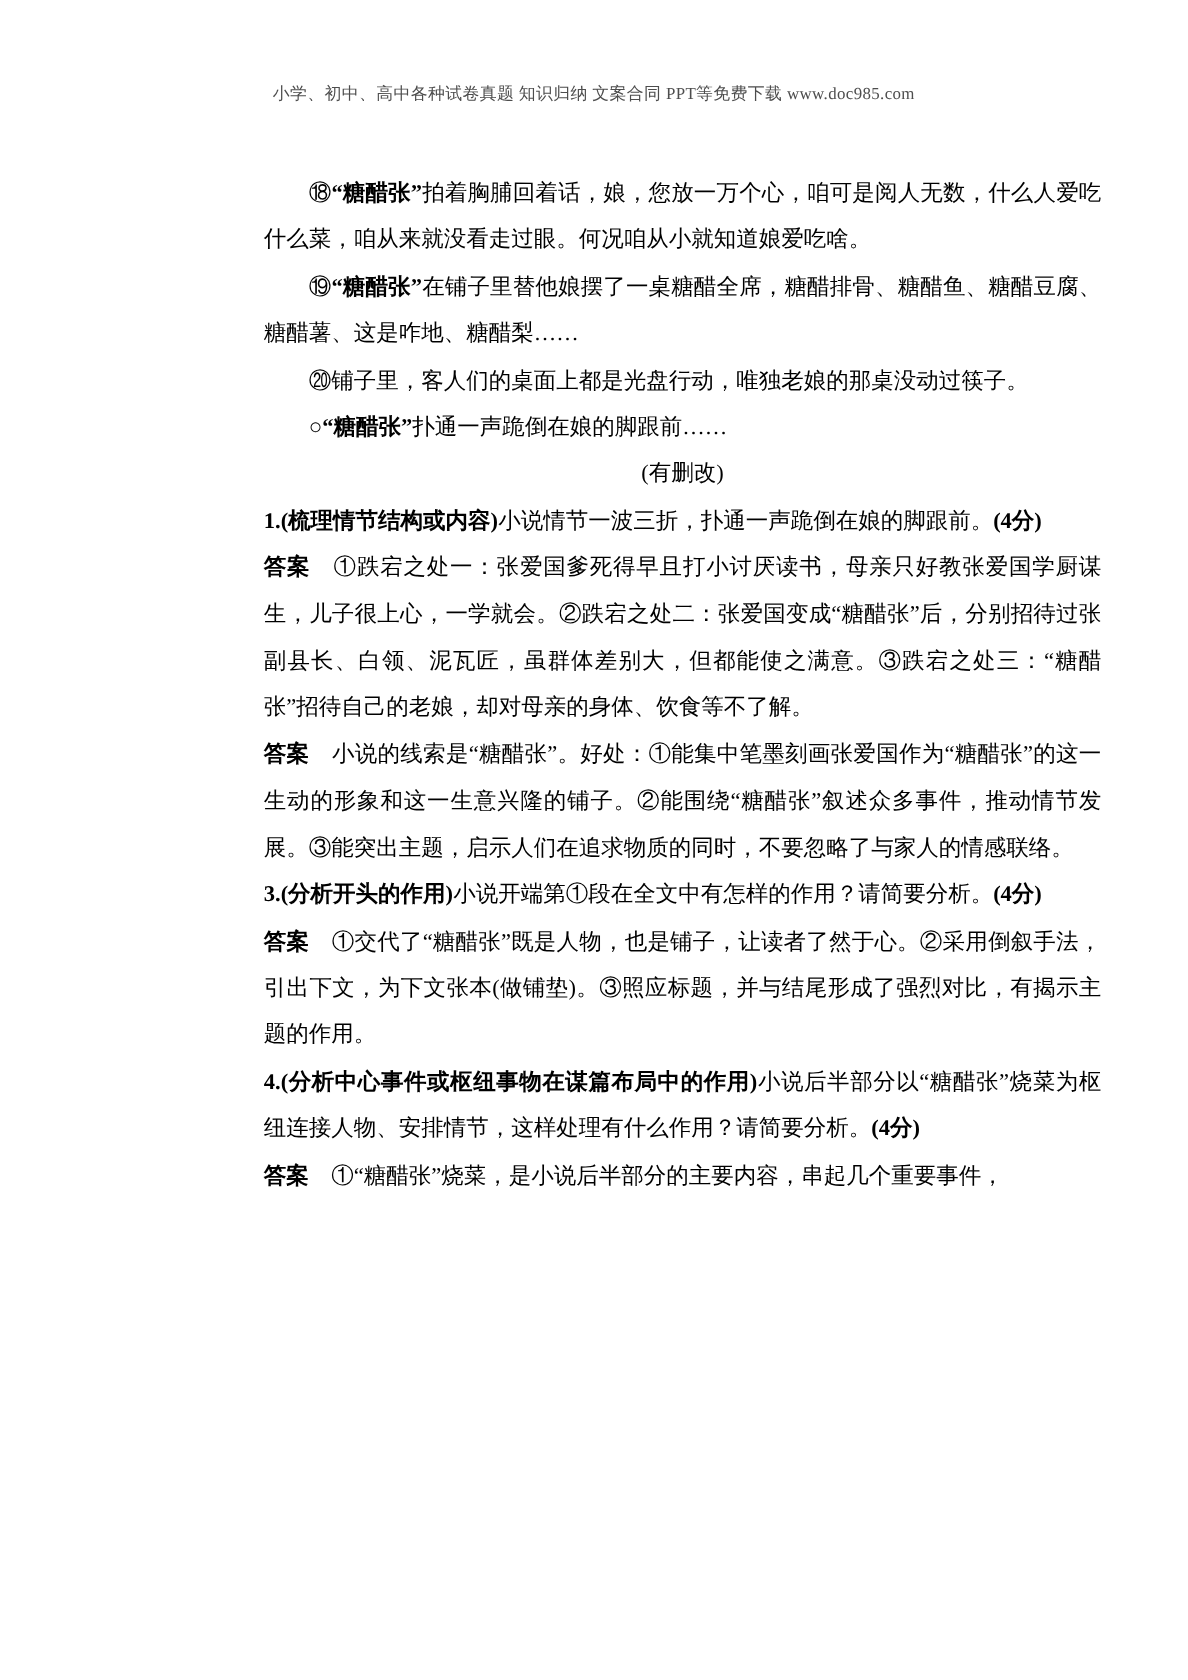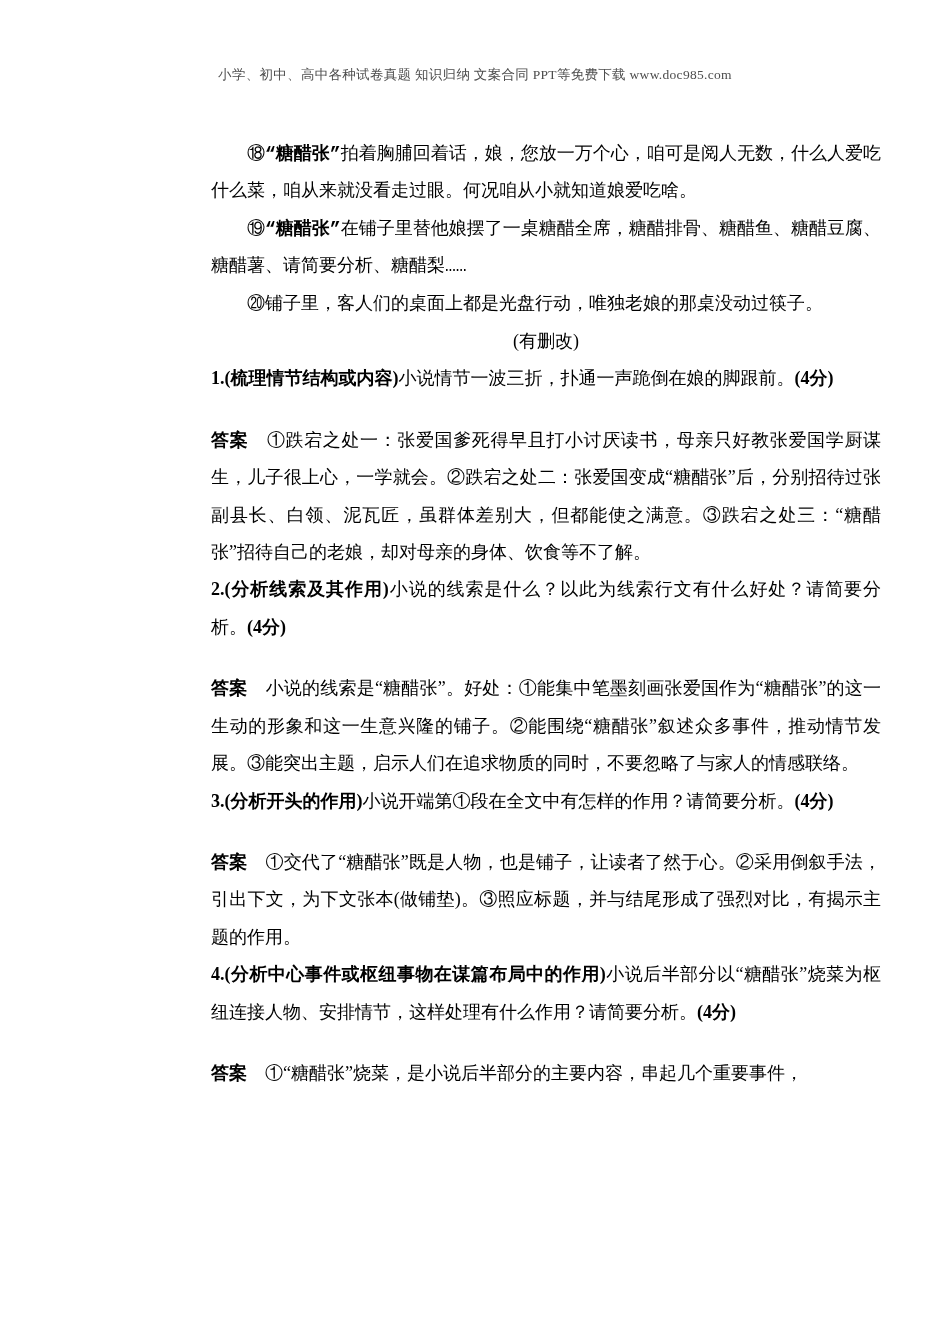--- a/index.html
+++ b/index.html
@@ -29,40 +29,40 @@
     position: absolute;
     left: 144px;
     top: 136px;
     width: 670px;
     font-size: 18px;
     line-height: 37.4px;
     text-align: justify;
     color: #000000;
   }
   .para { margin: 0; }
-  .para.story { text-indent: 2em; font-family: Liberation Mono, monospace; }
+  .para.story { text-indent: 2em; }
   .para.note { text-align: center; }
   .para.question { text-indent: 0; }
-  .para.answer { text-indent: 0; margin-top: 24px; }
+  .para.answer { text-indent: 0; }
   .b { font-weight: 700; }
 </style>
 </head>
 <body>
 
 <div class="page">
   <div class="header">
     <span>小学、初中、高中各种试卷真题 知识归纳 文案合同 PPT等免费下载  www.doc985.com</span>
   </div>
   <div class="content" id="content">
       <p class="para story"><span>⑱</span><span class="b">“糖醋张”</span><span>拍着胸脯回着话，娘，您放一万个心，咱可是阅人无数，什么人爱吃什么菜，咱从来就没看走过眼。何况咱从小就知道娘爱吃啥。</span></p>
-      <p class="para story"><span>⑲</span><span class="b">“糖醋张”</span><span>在铺子里替他娘摆了一桌糖醋全席，糖醋排骨、糖醋鱼、糖醋豆腐、糖醋薯、请简要分析、糖醋梨……</span></p>
+      <p class="para story"><span>⑲</span><span class="b">“糖醋张”</span><span>在铺子里替他娘摆了一桌糖醋全席，糖醋排骨、糖醋鱼、糖醋豆腐、糖醋薯、这是咋地、糖醋梨……</span></p>
       <p class="para story"><span>⑳铺子里，客人们的桌面上都是光盘行动，唯独老娘的那桌没动过筷子。</span></p>
+      <p class="para story"><span>○</span><span class="b">“糖醋张”</span><span>扑通一声跪倒在娘的脚跟前……</span></p>
       <p class="para note"><span>(有删改)</span></p>
       <p class="para question"><span class="b">1.(梳理情节结构或内容)</span><span>小说情节一波三折，扑通一声跪倒在娘的脚跟前。</span><span class="b">(4分)</span></p>
       <p class="para answer"><span class="b">答案</span><span>　①跌宕之处一：张爱国爹死得早且打小讨厌读书，母亲只好教张爱国学厨谋生，儿子很上心，一学就会。②跌宕之处二：张爱国变成“糖醋张”后，分别招待过张副县长、白领、泥瓦匠，虽群体差别大，但都能使之满意。③跌宕之处三：“糖醋张”招待自己的老娘，却对母亲的身体、饮食等不了解。</span></p>
-      <p class="para question"><span class="b">2.(分析线索及其作用)</span><span>小说的线索是什么？以此为线索行文有什么好处？请简要分析。</span><span class="b">(4分)</span></p>
       <p class="para answer"><span class="b">答案</span><span>　小说的线索是“糖醋张”。好处：①能集中笔墨刻画张爱国作为“糖醋张”的这一生动的形象和这一生意兴隆的铺子。②能围绕“糖醋张”叙述众多事件，推动情节发展。③能突出主题，启示人们在追求物质的同时，不要忽略了与家人的情感联络。</span></p>
       <p class="para question"><span class="b">3.(分析开头的作用)</span><span>小说开端第①段在全文中有怎样的作用？请简要分析。</span><span class="b">(4分)</span></p>
       <p class="para answer"><span class="b">答案</span><span>　①交代了“糖醋张”既是人物，也是铺子，让读者了然于心。②采用倒叙手法，引出下文，为下文张本(做铺垫)。③照应标题，并与结尾形成了强烈对比，有揭示主题的作用。</span></p>
       <p class="para question"><span class="b">4.(分析中心事件或枢纽事物在谋篇布局中的作用)</span><span>小说后半部分以“糖醋张”烧菜为枢纽连接人物、安排情节，这样处理有什么作用？请简要分析。</span><span class="b">(4分)</span></p>
       <p class="para answer"><span class="b">答案</span><span>　①“糖醋张”烧菜，是小说后半部分的主要内容，串起几个重要事件，</span></p>
     </div>
 </div>
 
 </body></html>

